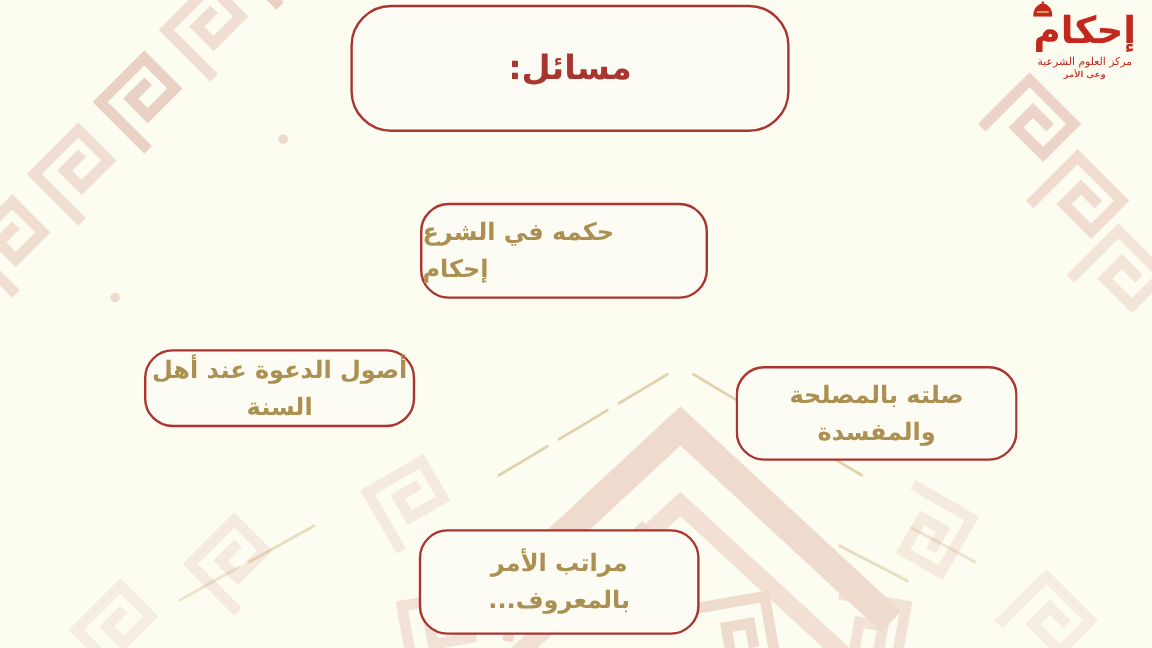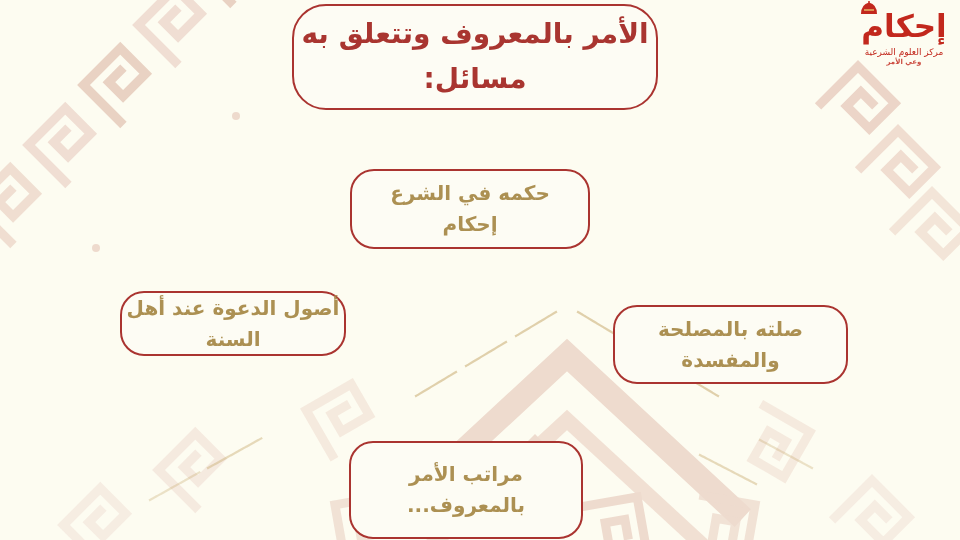--- a/index.html
+++ b/index.html
@@ -31,24 +31,24 @@
     left: 292px; top: 4px; width: 366px; height: 106px;
     border-radius: 34px;
     color: #a93530;
     font-size: 28px; line-height: 1.6;
   }
   .node {
     color: #ac9052;
     font-size: 20px; line-height: 1.55;
     border-radius: 24px;
   }
-  .node-ruling    { left: 350px; top: 169px; width: 240px; height: 80px; }
+  .node-ruling    { left: 350px; top: 169px; width: 240px; height: 80px; align-items: flex-end; }
   .node-principles{ left: 120px; top: 291px; width: 226px; height: 65px; }
   .node-maslaha   { left: 613px; top: 305px; width: 235px; height: 79px; }
-  .node-levels    { left: 349px; top: 441px; width: 234px; height: 98px; }
+  .node-levels    { left: 349px; top: 441px; width: 234px; height: 88px; }
 
   .logo {
     position: absolute; top: 6px; right: 8px;
     width: 96px; text-align: center; z-index: 2;
     direction: rtl;
     margin-left: 36px;
   }
   .logo-word-wrap { position: relative; display: inline-block; }
   .logo-word {
     font-size: 31px; font-weight: bold; line-height: 1.3;
@@ -117,21 +117,20 @@
         <path d="M678 372 L718 396"></path>
         <path d="M208 468 L262 438" opacity="0.8"></path>
         <path d="M150 500 L200 472" opacity="0.6"></path>
         <path d="M700 455 L756 484" opacity="0.8"></path>
         <path d="M760 440 L812 468" opacity="0.6"></path>
       </g>
     </g>
   </svg>
 
   <div class="box title-box">
-    <span class="line">الأمر بالمعروف وتتعلق به</span>
     <span class="line">مسائل:</span>
   </div>
 
   <div class="box node node-ruling">
     <span class="line">حكمه في الشرع</span>
     <span class="line">إحكام</span>
   </div>
 
   <div class="box node node-principles">
     <span class="line">أصول الدعوة عند أهل</span>

